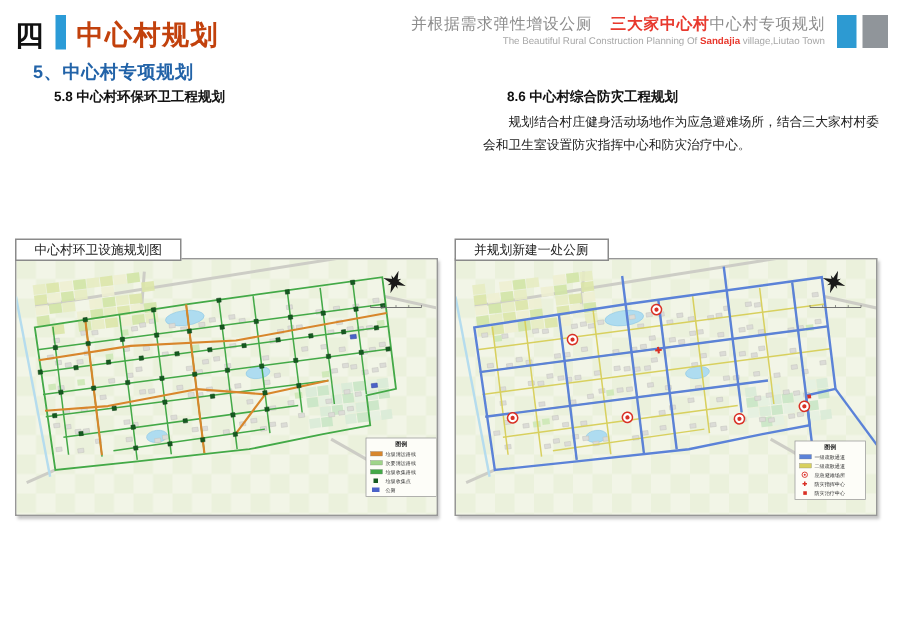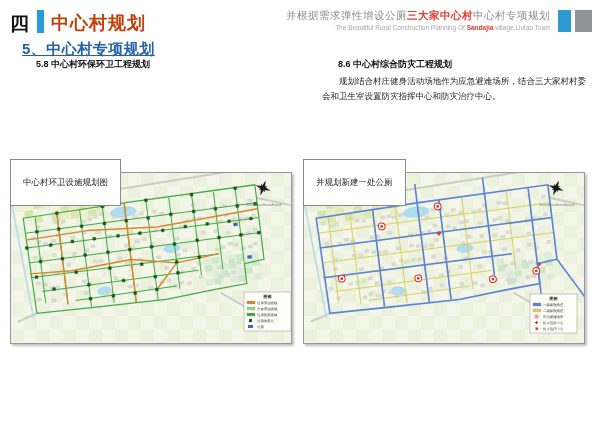--- a/index.html
+++ b/index.html
@@ -4,33 +4,33 @@
 <style>
   html,body{margin:0;padding:0;}
   body{width:600px;height:424px;position:relative;overflow:hidden;background:#fff;
        font-family:"Liberation Sans","DejaVu Sans",sans-serif;color:#1a1a1a;}
   .hdr{position:absolute;top:8px;left:0;right:0;height:28px;}
   .badge{position:absolute;left:10px;top:3px;font-size:19px;font-weight:bold;color:#111;}
   .bar{position:absolute;left:37px;top:2px;width:7px;height:23px;background:#2b9bd7;}
   .page-title{position:absolute;left:51px;top:3px;font-size:18px;font-weight:bold;color:#c2410c;letter-spacing:1px;}
   .hdr-right{position:absolute;right:50px;top:1px;text-align:right;}
   .cn-line{font-size:10.5px;color:#8c8c8c;font-family:"Liberation Serif","DejaVu Serif",serif;letter-spacing:.5px;white-space:nowrap;}
-  .cn-line .hl{color:#e8392e;font-weight:bold;}
+  .cn-line .hl{color:#e8392e;font-weight:bold;margin-left:12px;}
   .en-line{font-size:6.5px;color:#a8a8a8;margin-top:1px;white-space:nowrap;}
   .en-line .hl{color:#e8392e;font-weight:bold;}
   .sq-blue{position:absolute;top:2px;right:29px;width:13px;height:22px;background:#2d9ad2;}
   .sq-gray{position:absolute;top:2px;right:8px;width:17px;height:22px;background:#90959a;}
-  .section-title{position:absolute;left:22px;top:40px;font-size:15px;font-weight:bold;color:#2263a8;letter-spacing:.5px;text-decoration:underline;}
+  .section-title{position:absolute;left:22px;top:40px;font-size:12px;font-weight:bold;color:#2263a8;letter-spacing:.5px;}
   .col{position:absolute;top:58px;width:264px;}
   .col-left{left:20px;}
   .col-right{left:322px;}
   .blk-h{font-size:9px;font-weight:bold;color:#111;margin:0 0 3px 16px;}
   .blk-p{font-size:8.5px;color:#222;line-height:15px;text-indent:2em;margin:0;text-align:justify;}
   .map-tab{position:absolute;height:13px;background:#fff;border:1px solid #8a8a8a;
-           font-size:8.5px;color:#222;line-height:13px;padding:16px 12px;z-index:2;white-space:nowrap;}
+           font-size:8.5px;color:#222;line-height:13px;padding:0 12px;z-index:2;white-space:nowrap;}
   .map-frame{position:absolute;width:280px;height:170px;border:1px solid #979797;background:#f2f5e8;
              box-shadow:1.5px 2px 2px rgba(120,120,120,.45);}
   .map-frame svg{display:block;}
 </style>
 </head>
 <body>
 
 <div class="hdr">
   <span class="badge">四</span>
   <span class="bar"></span>

